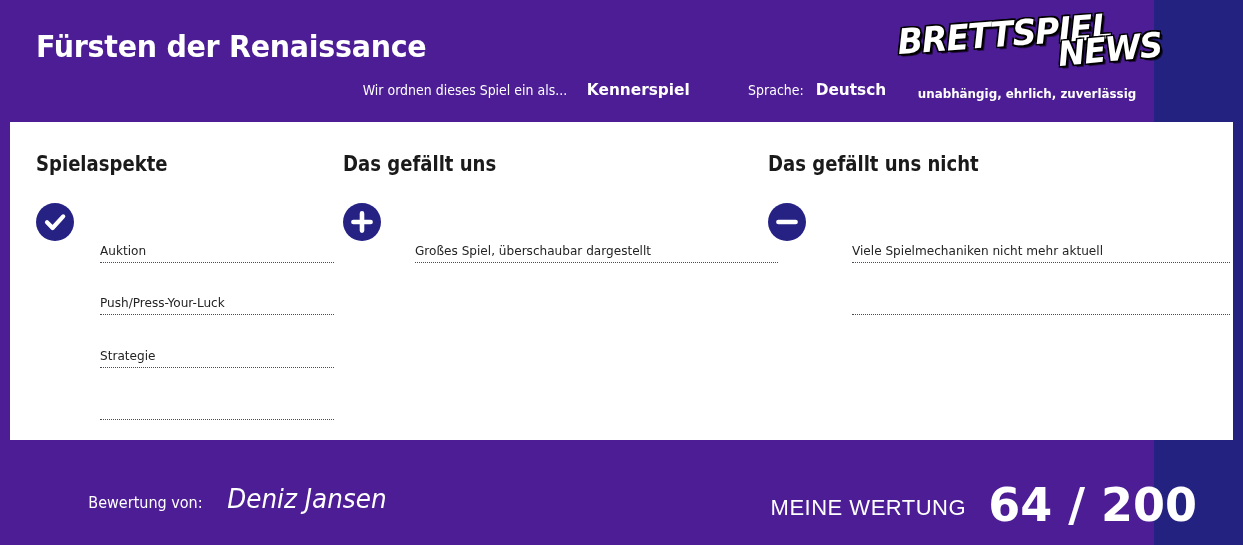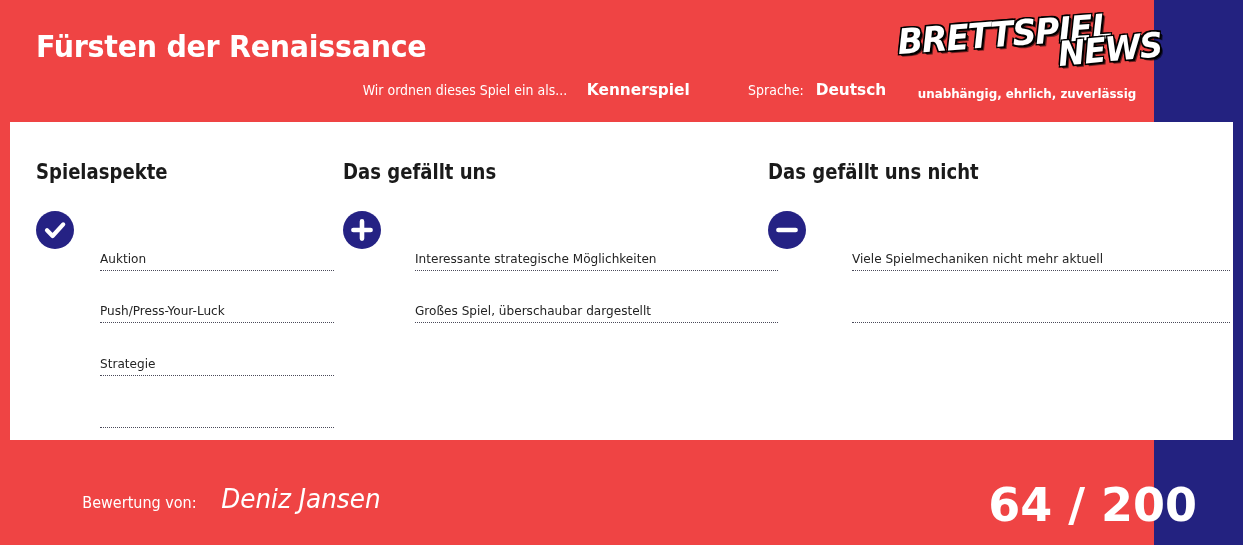--- a/index.html
+++ b/index.html
@@ -12,21 +12,21 @@
     overflow: hidden;
     background: #232280;
     font-family: "Liberation Sans", sans-serif;
     -webkit-font-smoothing: antialiased;
   }
 
   #page {
     position: relative;
     width: 1154px;
     height: 545px;
-    background: #ef4444;
+    background: #4c1d95;
   }
 
   
   .header {
     position: absolute;
     left: 0; top: 0;
     width: 1243px;
     height: 122px;
   }
   .game-title {
@@ -120,21 +120,21 @@
     position: absolute;
     left: 10px;
     top: 122px;
     width: 1223px;
     height: 318px;
     background: #ffffff;
   }
 
   .columns {
     position: absolute;
-    left: 0; top: 8px;
+    left: 0; top: 0;
     width: 100%;
     height: 100%;
   }
   .col {
     position: absolute;
     top: 0;
   }
   .col-1 { left: 26px;  width: 314px; }
   .col-2 { left: 333px; width: 426px; }
   .col-3 { left: 758px; width: 452px; }
@@ -200,21 +200,21 @@
   
   .footer {
     position: absolute;
     left: 0;
     top: 440px;
     width: 1243px;
     height: 105px;
   }
   .reviewer {
     position: absolute;
-    left: 76px;
+    left: 82px;
     top: 44px;
     display: flex;
     align-items: baseline;
     white-space: nowrap;
   }
   .reviewer-label {
     font-family: "DejaVu Sans", sans-serif;
     font-size: 16px;
     color: #ffffff;
     transform: scaleX(0.9);
@@ -312,24 +312,20 @@
 
       <div class="col col-2">
         <div class="col-head">Das gefällt uns</div>
         <div class="badge">
           <svg width="38" height="38" viewBox="0 0 38 38" aria-hidden="true">
             <path d="M19 10.4 V27.6 M10.4 19 H27.6" fill="none" stroke="#ffffff" stroke-width="4.6" stroke-linecap="round"></path>
           </svg>
         </div>
         <div class="rows">
           <div class="row">
-            <span class="row-text">Interessante strategische Möglichkeiten</span>
-            <span class="row-line"></span>
-          </div>
-          <div class="row">
             <span class="row-text">Großes Spiel, überschaubar dargestellt</span>
             <span class="row-line"></span>
           </div>
         </div>
       </div>
 
       <div class="col col-3">
         <div class="col-head">Das gefällt uns nicht</div>
         <div class="badge">
           <svg width="38" height="38" viewBox="0 0 38 38" aria-hidden="true">
@@ -350,17 +346,18 @@
 
     </div>
   </div>
 
   <div class="footer">
     <div class="reviewer">
       <span class="reviewer-label">Bewertung von:</span>
       <span class="reviewer-name">Deniz Jansen</span>
     </div>
     <div class="score-block">
+      <span class="score-label">MEINE WERTUNG</span>
       <span class="score-value">64 / 200</span>
     </div>
   </div>
 
 </div>
 
 </body></html>

